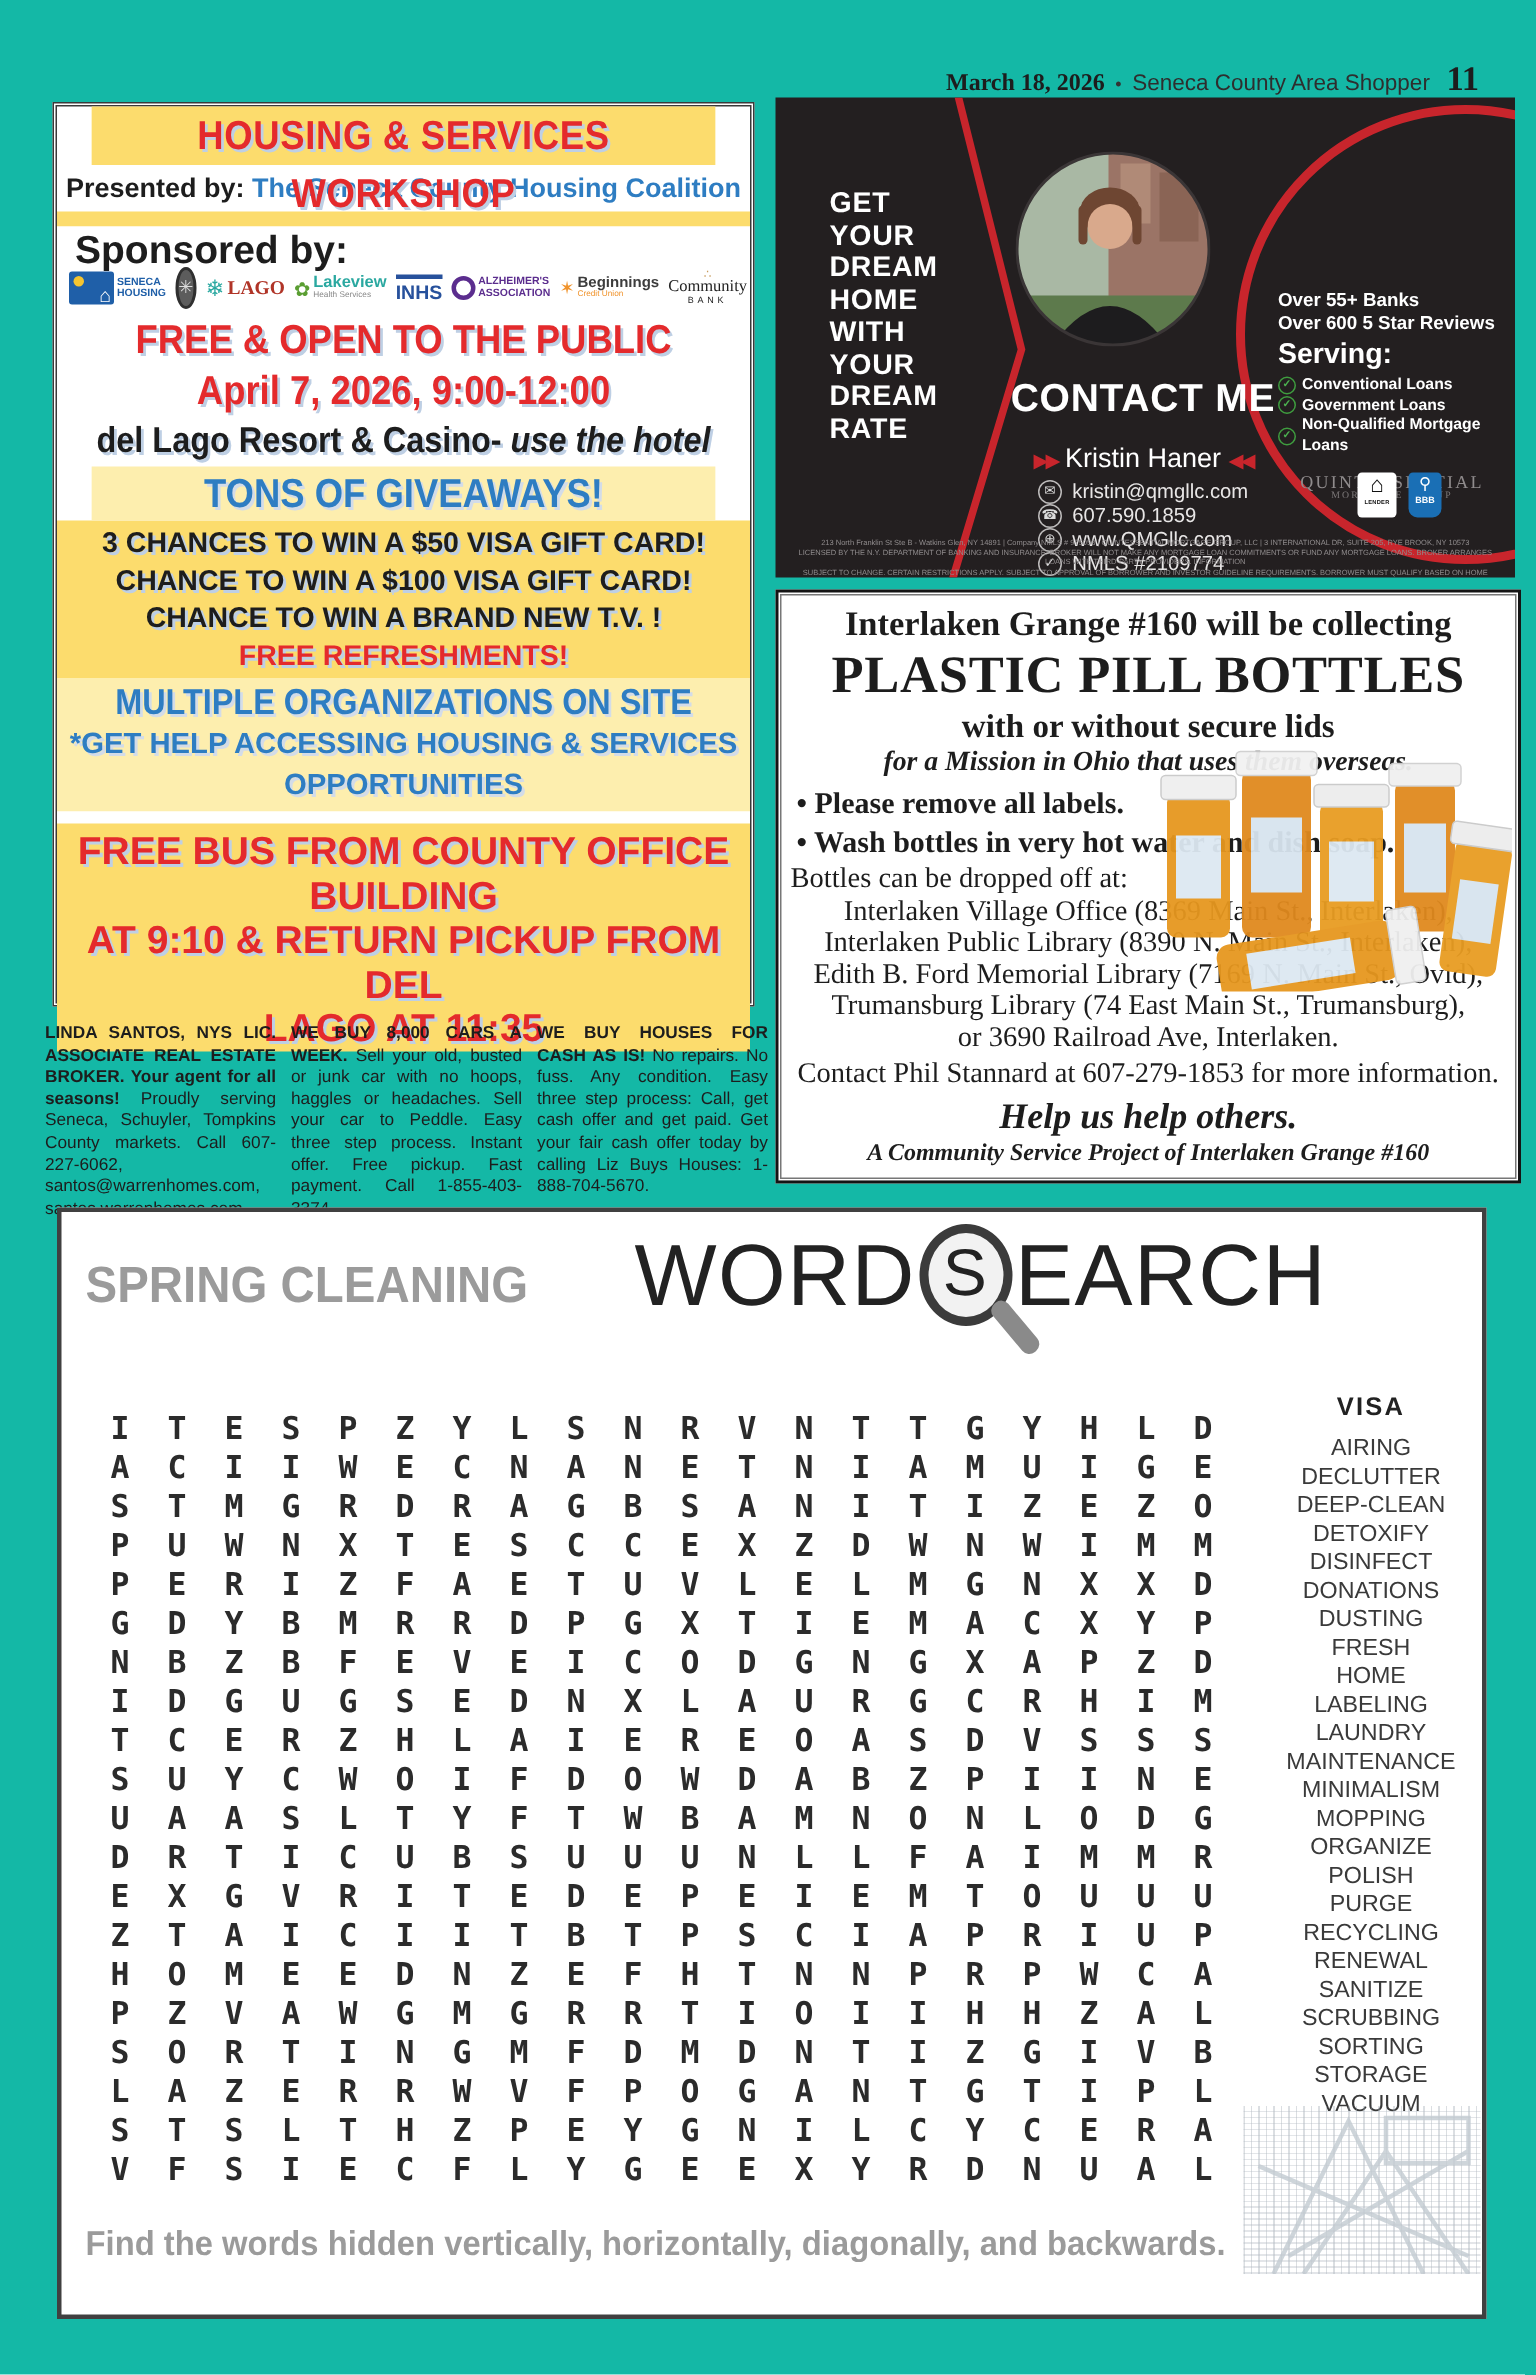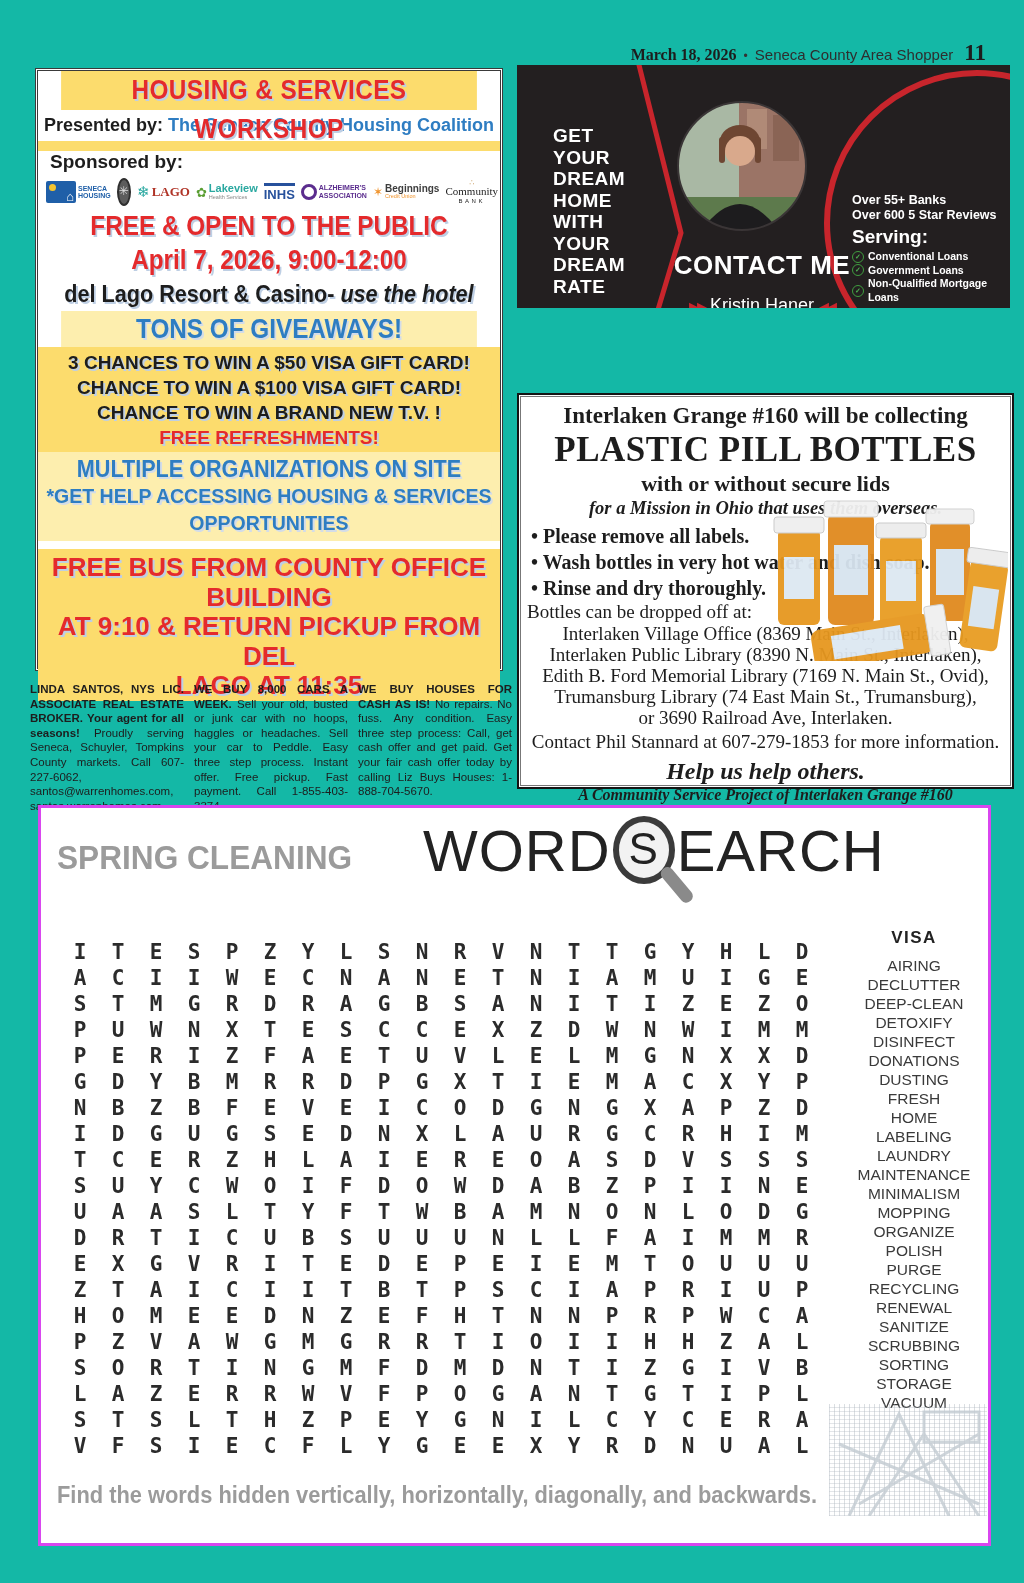--- a/index.html
+++ b/index.html
@@ -21,21 +21,21 @@
   .lt-yellow{background:#fdeeae;}
   .cond{transform:scaleX(.9);transform-origin:50% 50%;}
   .red-disp{color:#e42a2c;font-weight:bold;text-shadow:2px 2px 0 #becfe4;}
   .blue-disp{color:#2e7dc2;font-weight:bold;text-shadow:2px 2px 0 #d3dce8;}
   .blk-disp{color:#1d1d1d;font-weight:bold;text-shadow:2px 2px 0 #becfe4;}
   .ws-title{height:39px;line-height:39px;font-size:27px;letter-spacing:.5px;}
   .ws-pres{height:31px;line-height:31px;font-size:18px;font-weight:bold;background:#fff;}
   .ws-pres .pres-blue{color:#2e7dc2;}
   .ws-div{height:10px;}
   .ws-spon{height:58px;background:#fff;position:relative;text-align:left;}
-  .spon-label{position:absolute;left:12px;top:0;font-size:19px;font-weight:bold;}
+  .spon-label{position:absolute;left:12px;top:0;font-size:26px;font-weight:bold;}
   .logo-row{position:absolute;left:8px;right:2px;bottom:3px;display:flex;align-items:center;gap:6px;}
   .logo{display:flex;align-items:center;gap:2px;flex:0 0 auto;}
   .lg-box{width:30px;height:22px;background:#1f5fa8;border-radius:2px;position:relative;}
   .lg-box .sun{position:absolute;left:3px;top:3px;width:7px;height:7px;border-radius:50%;background:#f4c430;}
   .lg-box .hs{position:absolute;right:2px;bottom:0;color:#fff;font-size:13px;line-height:13px;}
   .lg-2l{display:flex;flex-direction:column;line-height:1.05;}
   .t7{font-size:7px;font-weight:bold;}
   .seal{width:24px;height:24px;border-radius:50%;background:#5c5c5c;border:2px solid #2f2f2f;
         color:#ddd;font-size:12px;line-height:22px;text-align:center;}
   .lago-star{color:#2aa8a0;font-size:15px;}
@@ -59,21 +59,21 @@
   .ws-tons{height:36px;line-height:36px;font-size:27px;}
   .ws-prizes{padding:3px 0 2px;}
   .prize-line{font-size:19px;line-height:25px;}
   .ws-orgs{padding:2px 0 4px;}
   .orgs-line1{font-size:24px;line-height:29px;}
   .orgs-line2{font-size:19.5px;line-height:27px;padding:0 6px;}
   .ws-gap{height:8px;background:#fff;}
   .ws-bus{flex:1 1 auto;font-size:26px;line-height:29.5px;white-space:pre-line;padding-top:4px;}
 
   
-  .mort{position:absolute;left:517px;top:65px;width:493px;height:243px;background:#231f20;overflow:hidden;}
+  .mort{position:absolute;left:517px;top:65px;width:493px;height:320px;background:#231f20;overflow:hidden;}
   .mort svg.deco{position:absolute;left:0;top:0;}
   .mort-head{position:absolute;left:36px;top:60px;color:#fff;font-weight:bold;font-size:19px;
              line-height:21.5px;white-space:pre-line;letter-spacing:.5px;}
   .mort-photo{position:absolute;left:160px;top:36px;width:130px;height:130px;}
   .mort-contact{position:absolute;left:110px;top:185px;width:270px;text-align:center;color:#fff;}
   .mc-title{font-size:26px;font-weight:bold;letter-spacing:.5px;}
   .mc-name{font-size:18px;margin-top:14px;}
   .mc-arrow{color:#c8252c;font-size:13px;letter-spacing:-2px;}
   .mc-rows{margin-top:4px;text-align:left;display:inline-block;}
   .mc-row{display:flex;align-items:center;gap:7px;font-size:13.5px;line-height:16px;color:#e8e6e6;}
@@ -114,21 +114,21 @@
   .pl-tag{font-size:24px;font-weight:bold;font-style:italic;line-height:30px;margin-top:2px;}
   .pl-credit{font-size:16px;font-weight:bold;font-style:italic;}
   .pl-bottles{position:absolute;right:4px;top:96px;width:240px;height:170px;}
 
   
   .cls{position:absolute;top:682px;width:154px;font-size:11.5px;line-height:14.6px;text-align:justify;}
   .cls b{font-weight:bold;}
   .cls-1{left:30px;} .cls-2{left:194px;} .cls-3{left:358px;}
 
   
-  .wsrch{position:absolute;left:38px;top:805px;width:947px;height:735px;border:3px solid #d946ef;background:#fff;}
+  .wsrch{position:absolute;left:38px;top:805px;width:947px;height:735px;border:3px solid #404040;background:#fff;}
   .wsk{position:absolute;left:16px;top:30px;font-size:34px;font-weight:bold;color:#9b9b9b;
        letter-spacing:0;transform:scaleX(.93);transform-origin:0 50%;}
   .wst{position:absolute;left:382px;top:8px;font-size:58px;color:#222;letter-spacing:1px;
        display:flex;align-items:center;}
   .mag{position:relative;width:62px;height:68px;margin:0 2px;}
   .mag-ring{position:absolute;left:0;top:0;width:50px;height:56px;border:6px solid #3b3b3b;border-radius:50%;
             background:#f2f2f2;text-align:center;font-size:44px;line-height:54px;color:#222;}
   .mag-handle{position:absolute;left:46px;top:52px;width:13px;height:42px;background:#8a8a8a;
               border-radius:6px;transform:rotate(-40deg);transform-origin:50% 8%;}
   .ws-grid{position:absolute;left:20px;top:132px;}
@@ -325,21 +325,20 @@
   </section>
 
   <section class="pills">
     <div class="pl-intro">Interlaken Grange #160 will be collecting</div>
     <div class="pl-title">PLASTIC PILL BOTTLES</div>
     <div class="pl-sub">with or without secure lids</div>
     <div class="pl-mis">for a Mission in Ohio that uses them overseas.</div>
     <div class="pl-bullets">
       <div class="pl-bullet">• Please remove all labels.</div>
       <div class="pl-bullet">• Wash bottles in very hot water and dish soap.</div>
-      <div class="pl-bullet">• Rinse and dry thoroughly.</div>
     </div>
     <div class="pl-drop">Bottles can be dropped off at:</div>
     <div class="pl-loc">Interlaken Village Office (8369 Main St., Interlaken),</div>
     <div class="pl-loc">Interlaken Public Library (8390 N. Main St., Interlaken),</div>
     <div class="pl-loc">Edith B. Ford Memorial Library (7169 N. Main St., Ovid),</div>
     <div class="pl-loc">Trumansburg Library (74 East Main St., Trumansburg),</div>
     <div class="pl-loc">or 3690 Railroad Ave, Interlaken.</div>
     <div class="pl-contact">Contact Phil Stannard at 607-279-1853 for more information.</div>
     <div class="pl-tag">Help us help others.</div>
     <div class="pl-credit">A Community Service Project of Interlaken Grange #160</div>

